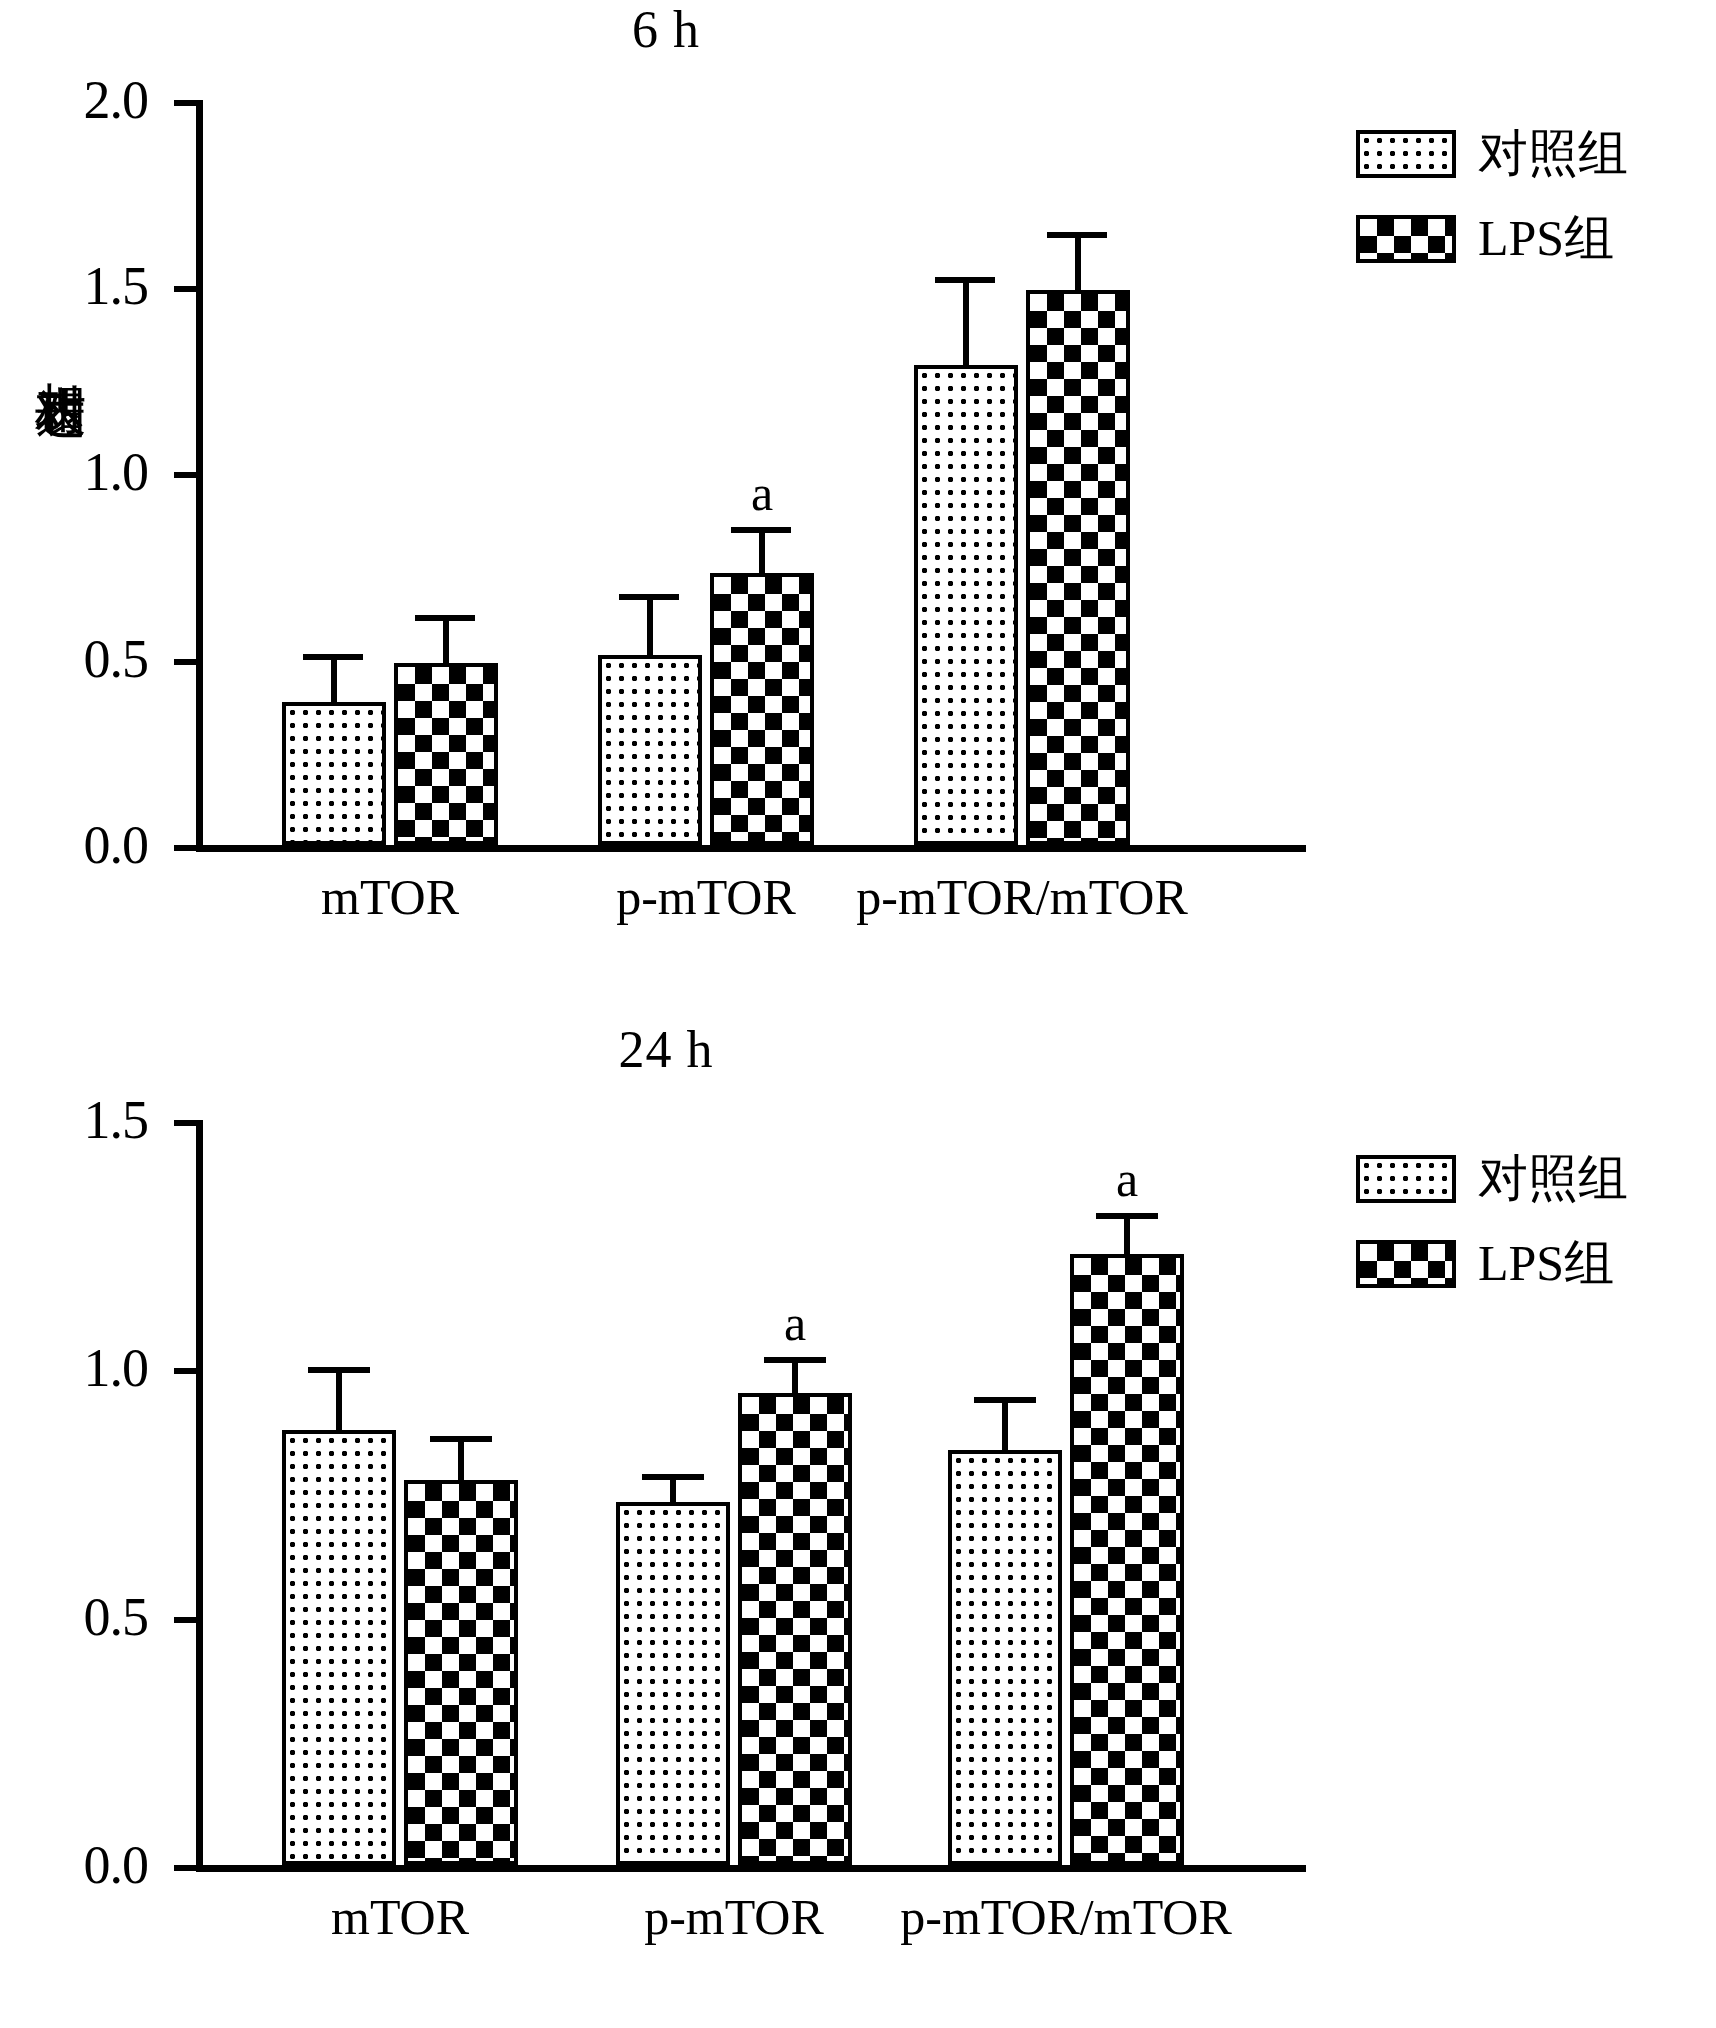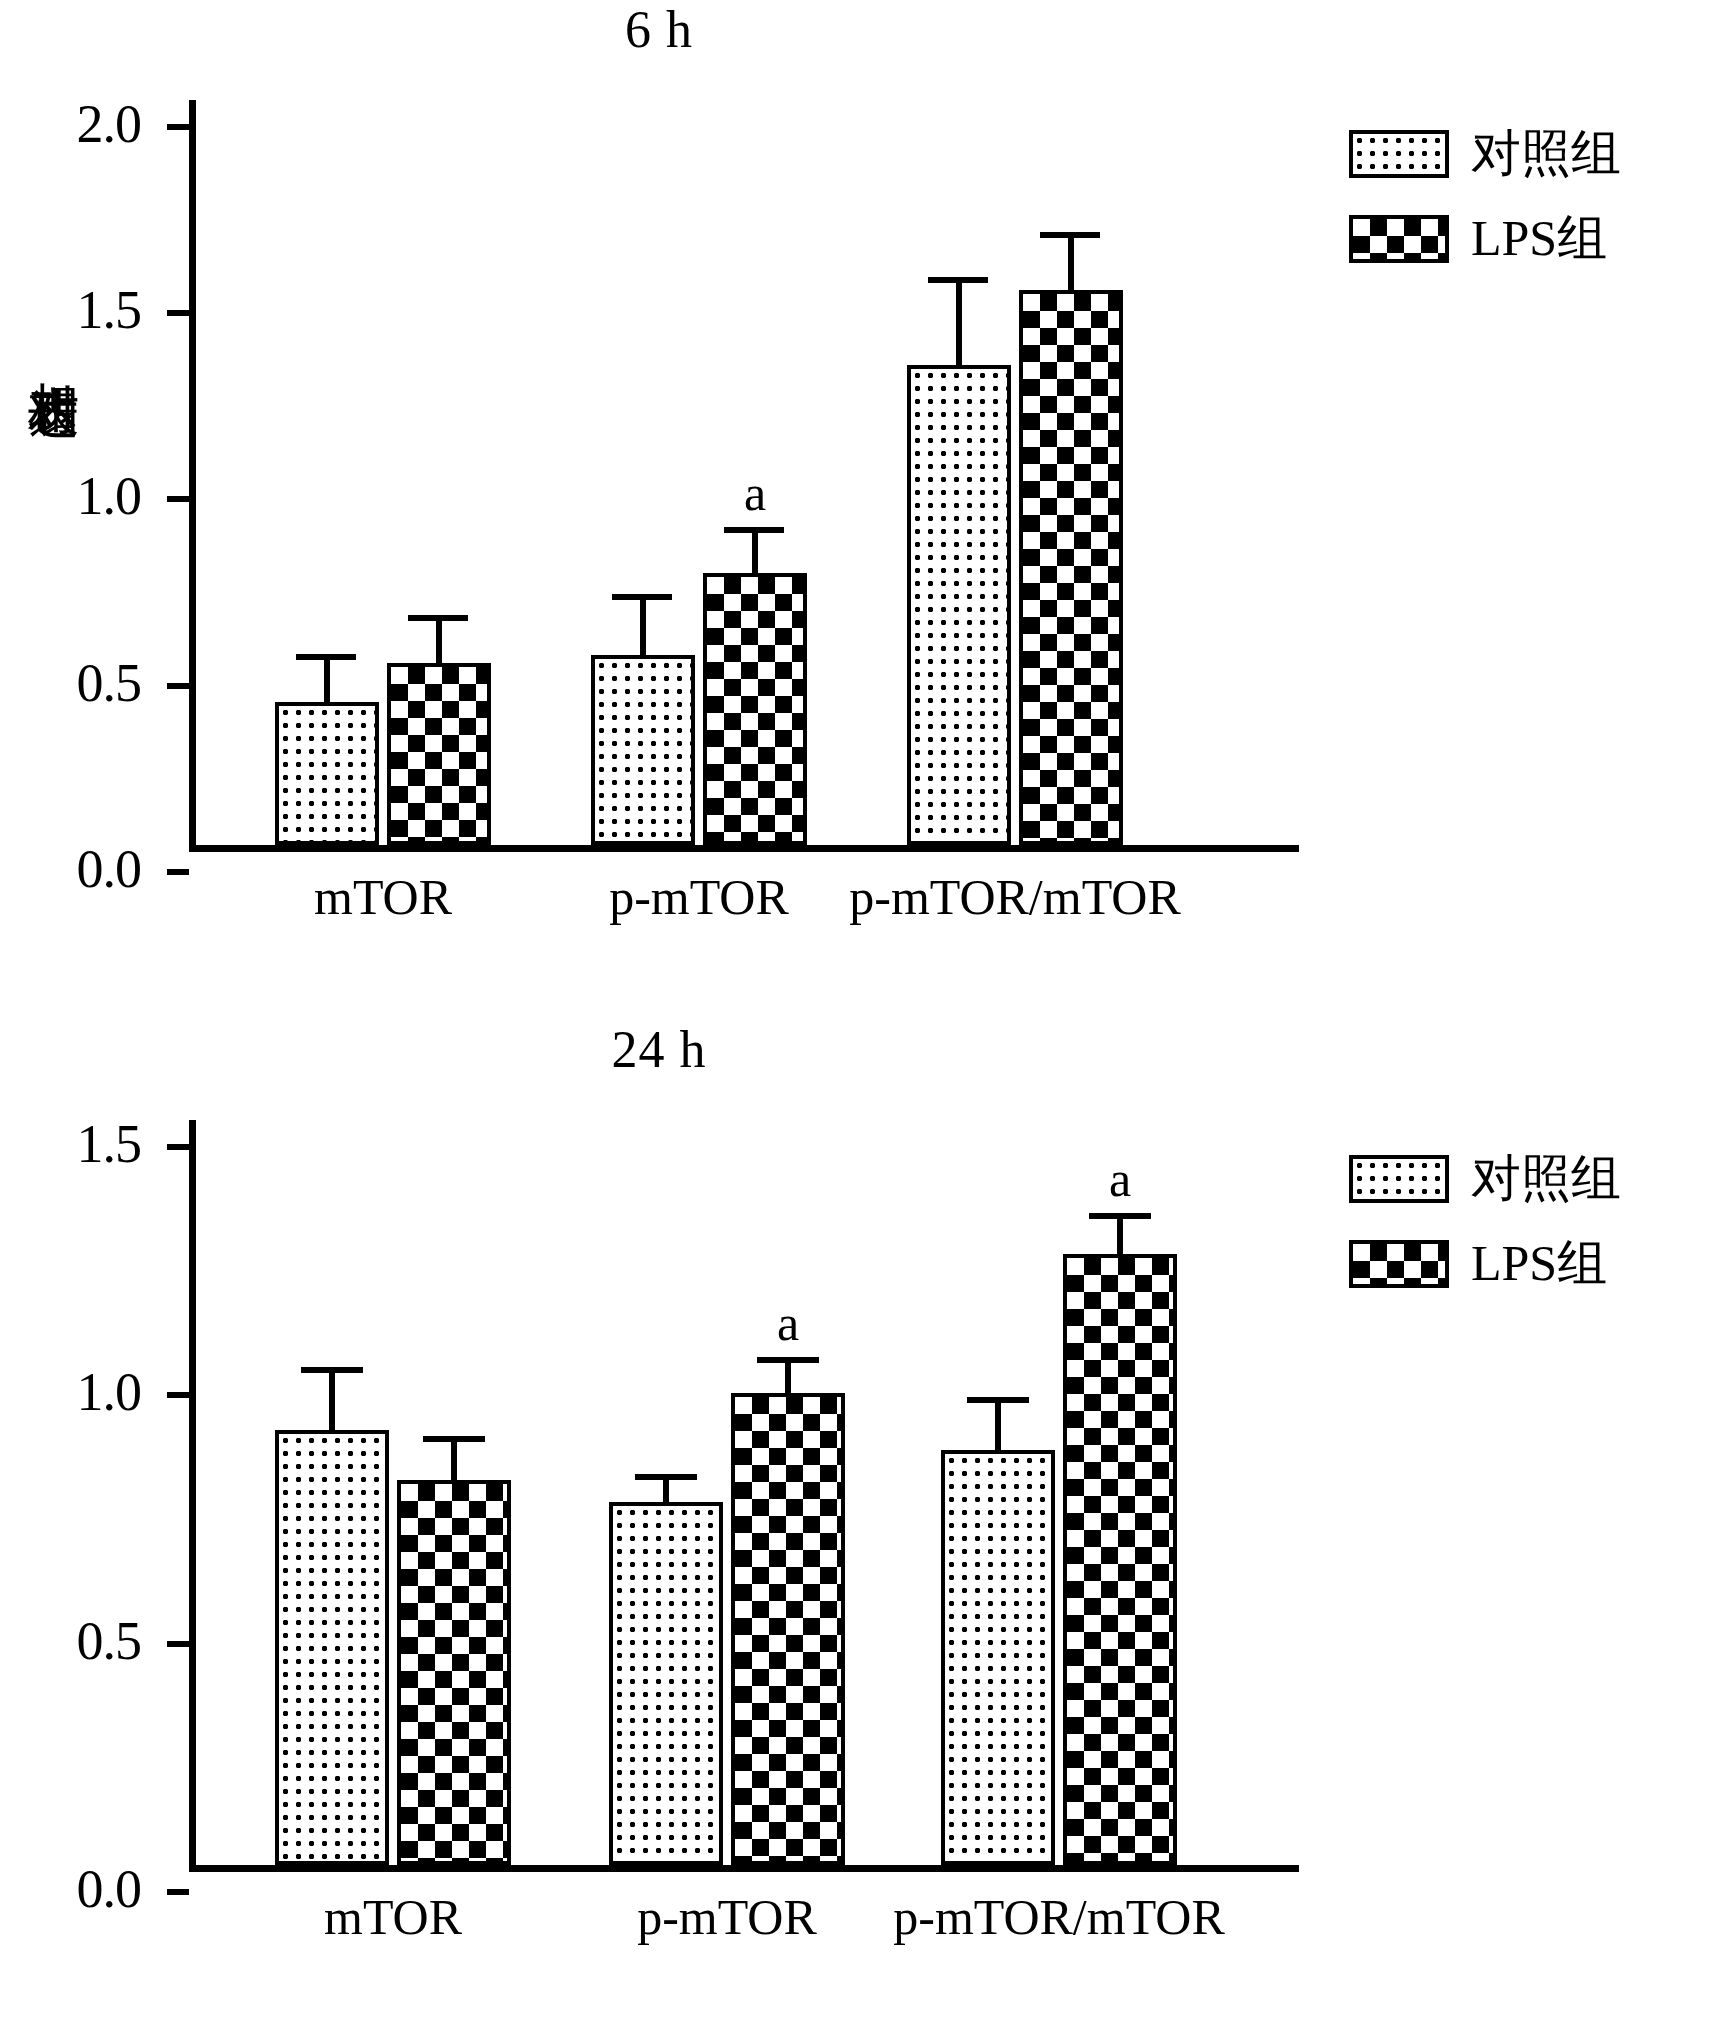--- a/index.html
+++ b/index.html
@@ -16,21 +16,21 @@
   }
 
   .page {
     position: relative;
     width: 1716px;
     height: 2028px;
   }
 
   .panel {
     position: absolute;
-    left: 9px;
+    left: 16px;
     width: 1684px;
   }
 
   .panel-title {
     position: absolute;
     top: 0;
     left: 0;
     width: 1300px;
     text-align: center;
     font-size: 52px;
@@ -54,21 +54,20 @@
     left: 0;
     height: 7px;
     background: #000;
   }
   .tick {
     position: absolute;
     left: -22px;
     width: 22px;
     height: 6px;
     background: #000;
-    margin-top: 24px;
   }
   .tick-label {
     position: absolute;
     right: 100%;
     transform: translateY(-50%);
     margin-right: 26px;
     font-size: 54px;
     white-space: nowrap;
     letter-spacing: -1px;
   }

